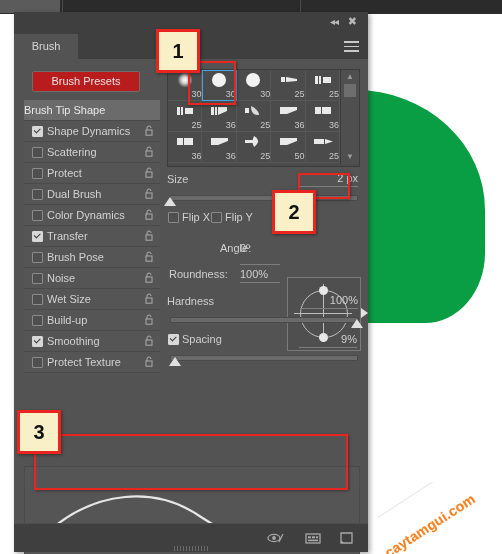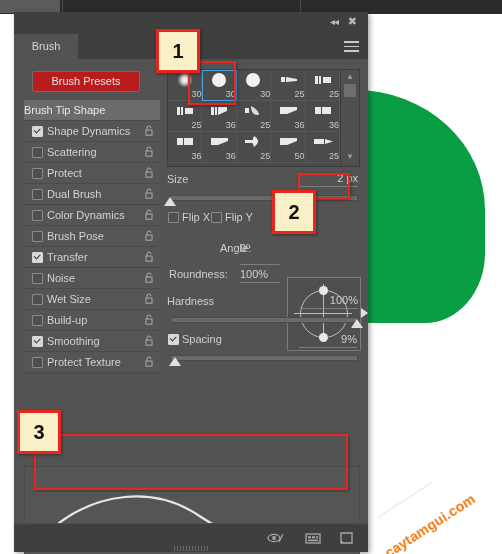--- a/index.html
+++ b/index.html
@@ -270,30 +270,30 @@
         </div>
         <div class="opt-row">
           <span class="cb"></span>
           <span class="lbl">Color Dynamics</span>
           <span class="lock"><svg viewBox="0 0 8 11" width="8" height="11">
               <path d="M2 5 V3 a2 2 0 0 1 4 0" fill="none" stroke="#c9c9c9" stroke-width="1"></path>
               <rect x="1" y="5" width="6" height="5.2" fill="none" stroke="#c9c9c9" stroke-width="1"></rect>
             </svg></span>
         </div>
         <div class="opt-row">
-          <span class="cb"></span>
-          <span class="lbl">Brush Pose</span>
-          <span class="lock"><svg viewBox="0 0 8 11" width="8" height="11">
-              <path d="M2 5 V3 a2 2 0 0 1 4 0" fill="none" stroke="#c9c9c9" stroke-width="1"></path>
-              <rect x="1" y="5" width="6" height="5.2" fill="none" stroke="#c9c9c9" stroke-width="1"></rect>
-            </svg></span>
-        </div>
-        <div class="opt-row">
           <span class="cb on"></span>
           <span class="lbl">Transfer</span>
+          <span class="lock"><svg viewBox="0 0 8 11" width="8" height="11">
+              <path d="M2 5 V3 a2 2 0 0 1 4 0" fill="none" stroke="#c9c9c9" stroke-width="1"></path>
+              <rect x="1" y="5" width="6" height="5.2" fill="none" stroke="#c9c9c9" stroke-width="1"></rect>
+            </svg></span>
+        </div>
+        <div class="opt-row">
+          <span class="cb"></span>
+          <span class="lbl">Brush Pose</span>
           <span class="lock"><svg viewBox="0 0 8 11" width="8" height="11">
               <path d="M2 5 V3 a2 2 0 0 1 4 0" fill="none" stroke="#c9c9c9" stroke-width="1"></path>
               <rect x="1" y="5" width="6" height="5.2" fill="none" stroke="#c9c9c9" stroke-width="1"></rect>
             </svg></span>
         </div>
         <div class="opt-row">
           <span class="cb"></span>
           <span class="lbl">Noise</span>
           <span class="lock"><svg viewBox="0 0 8 11" width="8" height="11">
               <path d="M2 5 V3 a2 2 0 0 1 4 0" fill="none" stroke="#c9c9c9" stroke-width="1"></path>

